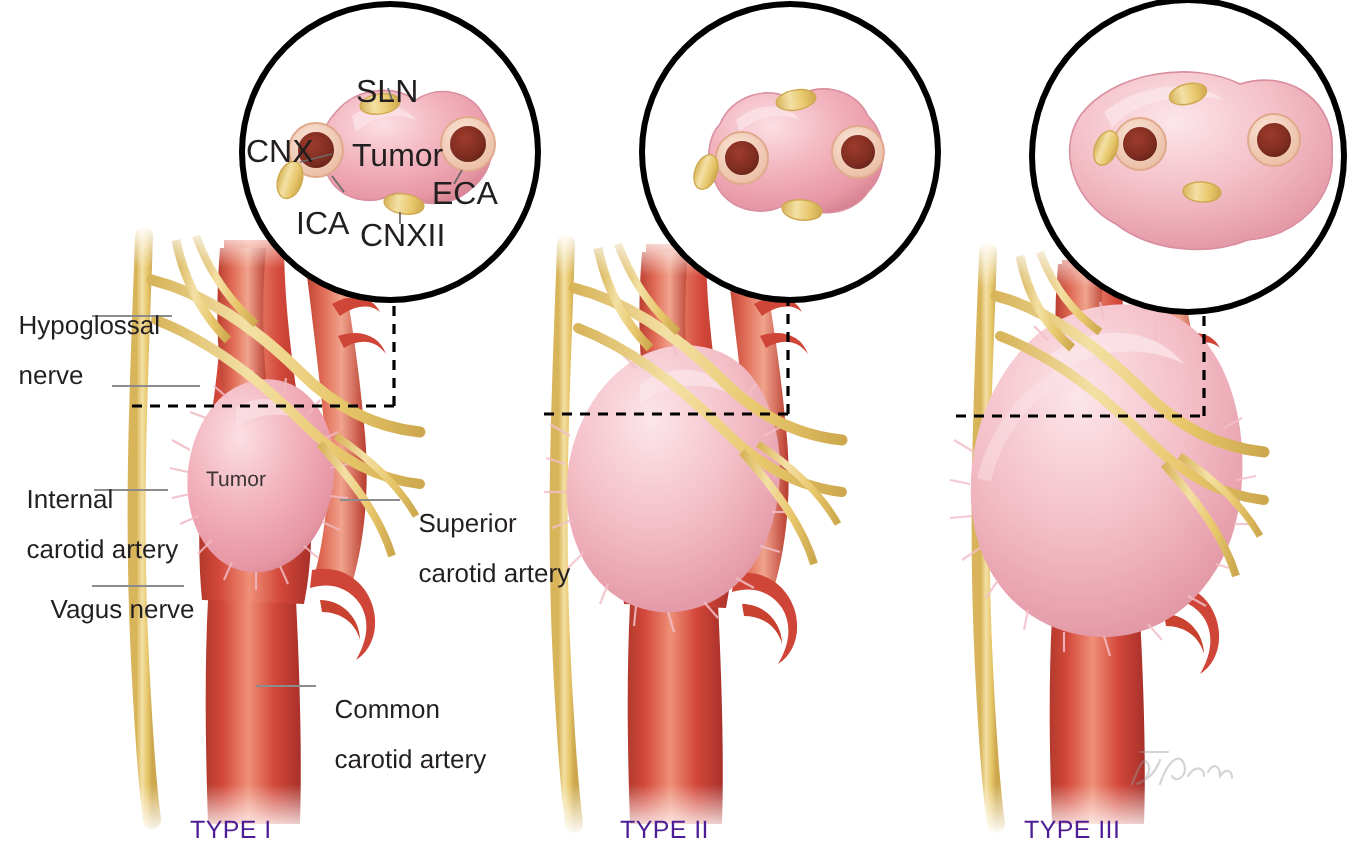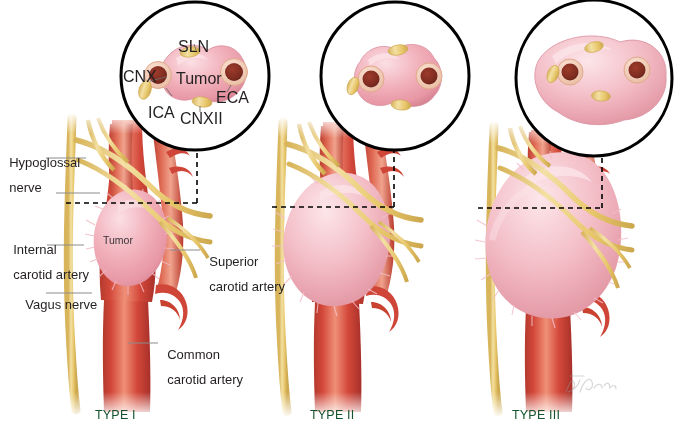--- a/index.html
+++ b/index.html
@@ -1,21 +1,21 @@
 <!DOCTYPE html>
 <html><head>
 <meta charset="utf-8">
 <style>
   html,body{margin:0;padding:0;background:#ffffff;}
   body{width:685px;height:429px;position:relative;overflow:hidden;
        font-family:"Liberation Sans","DejaVu Sans",sans-serif;color:#231f20;}
   .stage{position:absolute;inset:0;}
   svg.art{position:absolute;left:0;top:0;width:685px;height:429px;}
   .lbl{position:absolute;font-size:13px;line-height:12.4px;color:#231f20;white-space:pre;}
-  .typelbl{position:absolute;font-size:12.5px;letter-spacing:.2px;color:#14532d;white-space:pre;}
+  .typelbl{position:absolute;font-size:12.5px;letter-spacing:.2px;color:#4c1d95;white-space:pre;}
   .inset-lbl{position:absolute;font-size:16px;color:#231f20;white-space:pre;}
   .tumor-lbl{position:absolute;font-size:10.5px;color:#3a3436;white-space:pre;}
 </style>
 </head>
 <body>
 
 <div class="stage">
 
 <svg class="art" viewBox="0 0 685 429">
   <defs>

